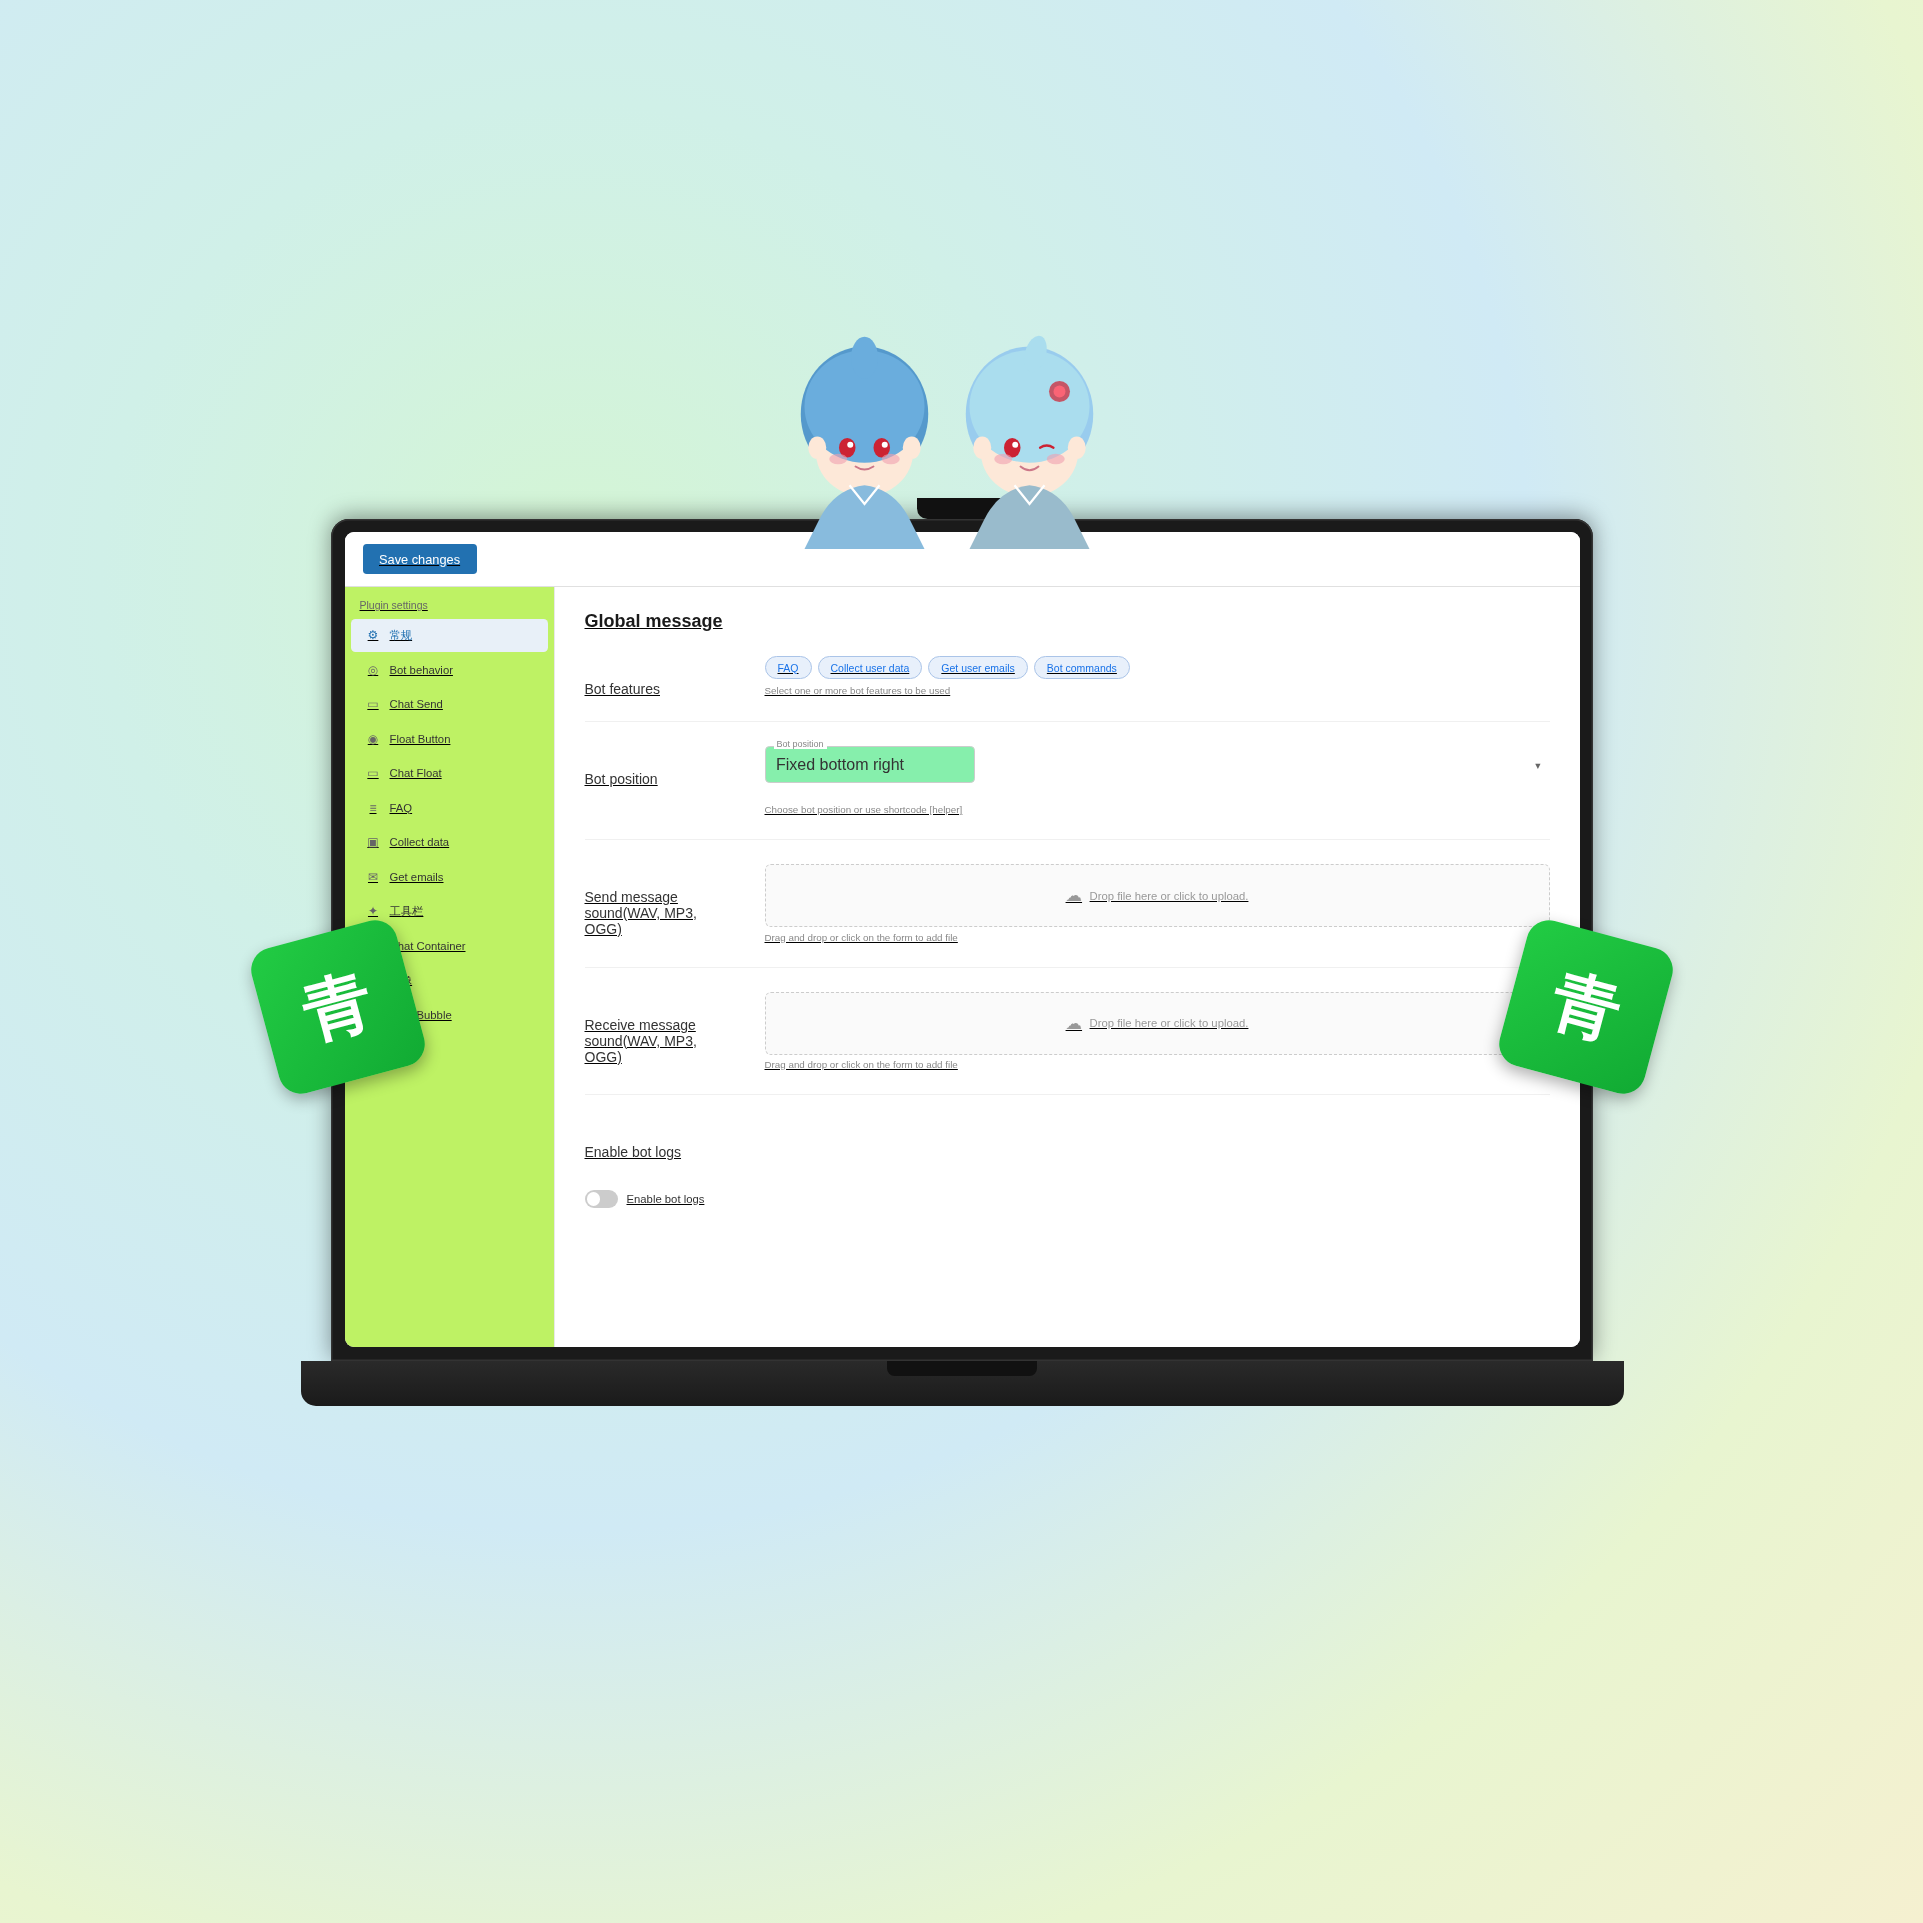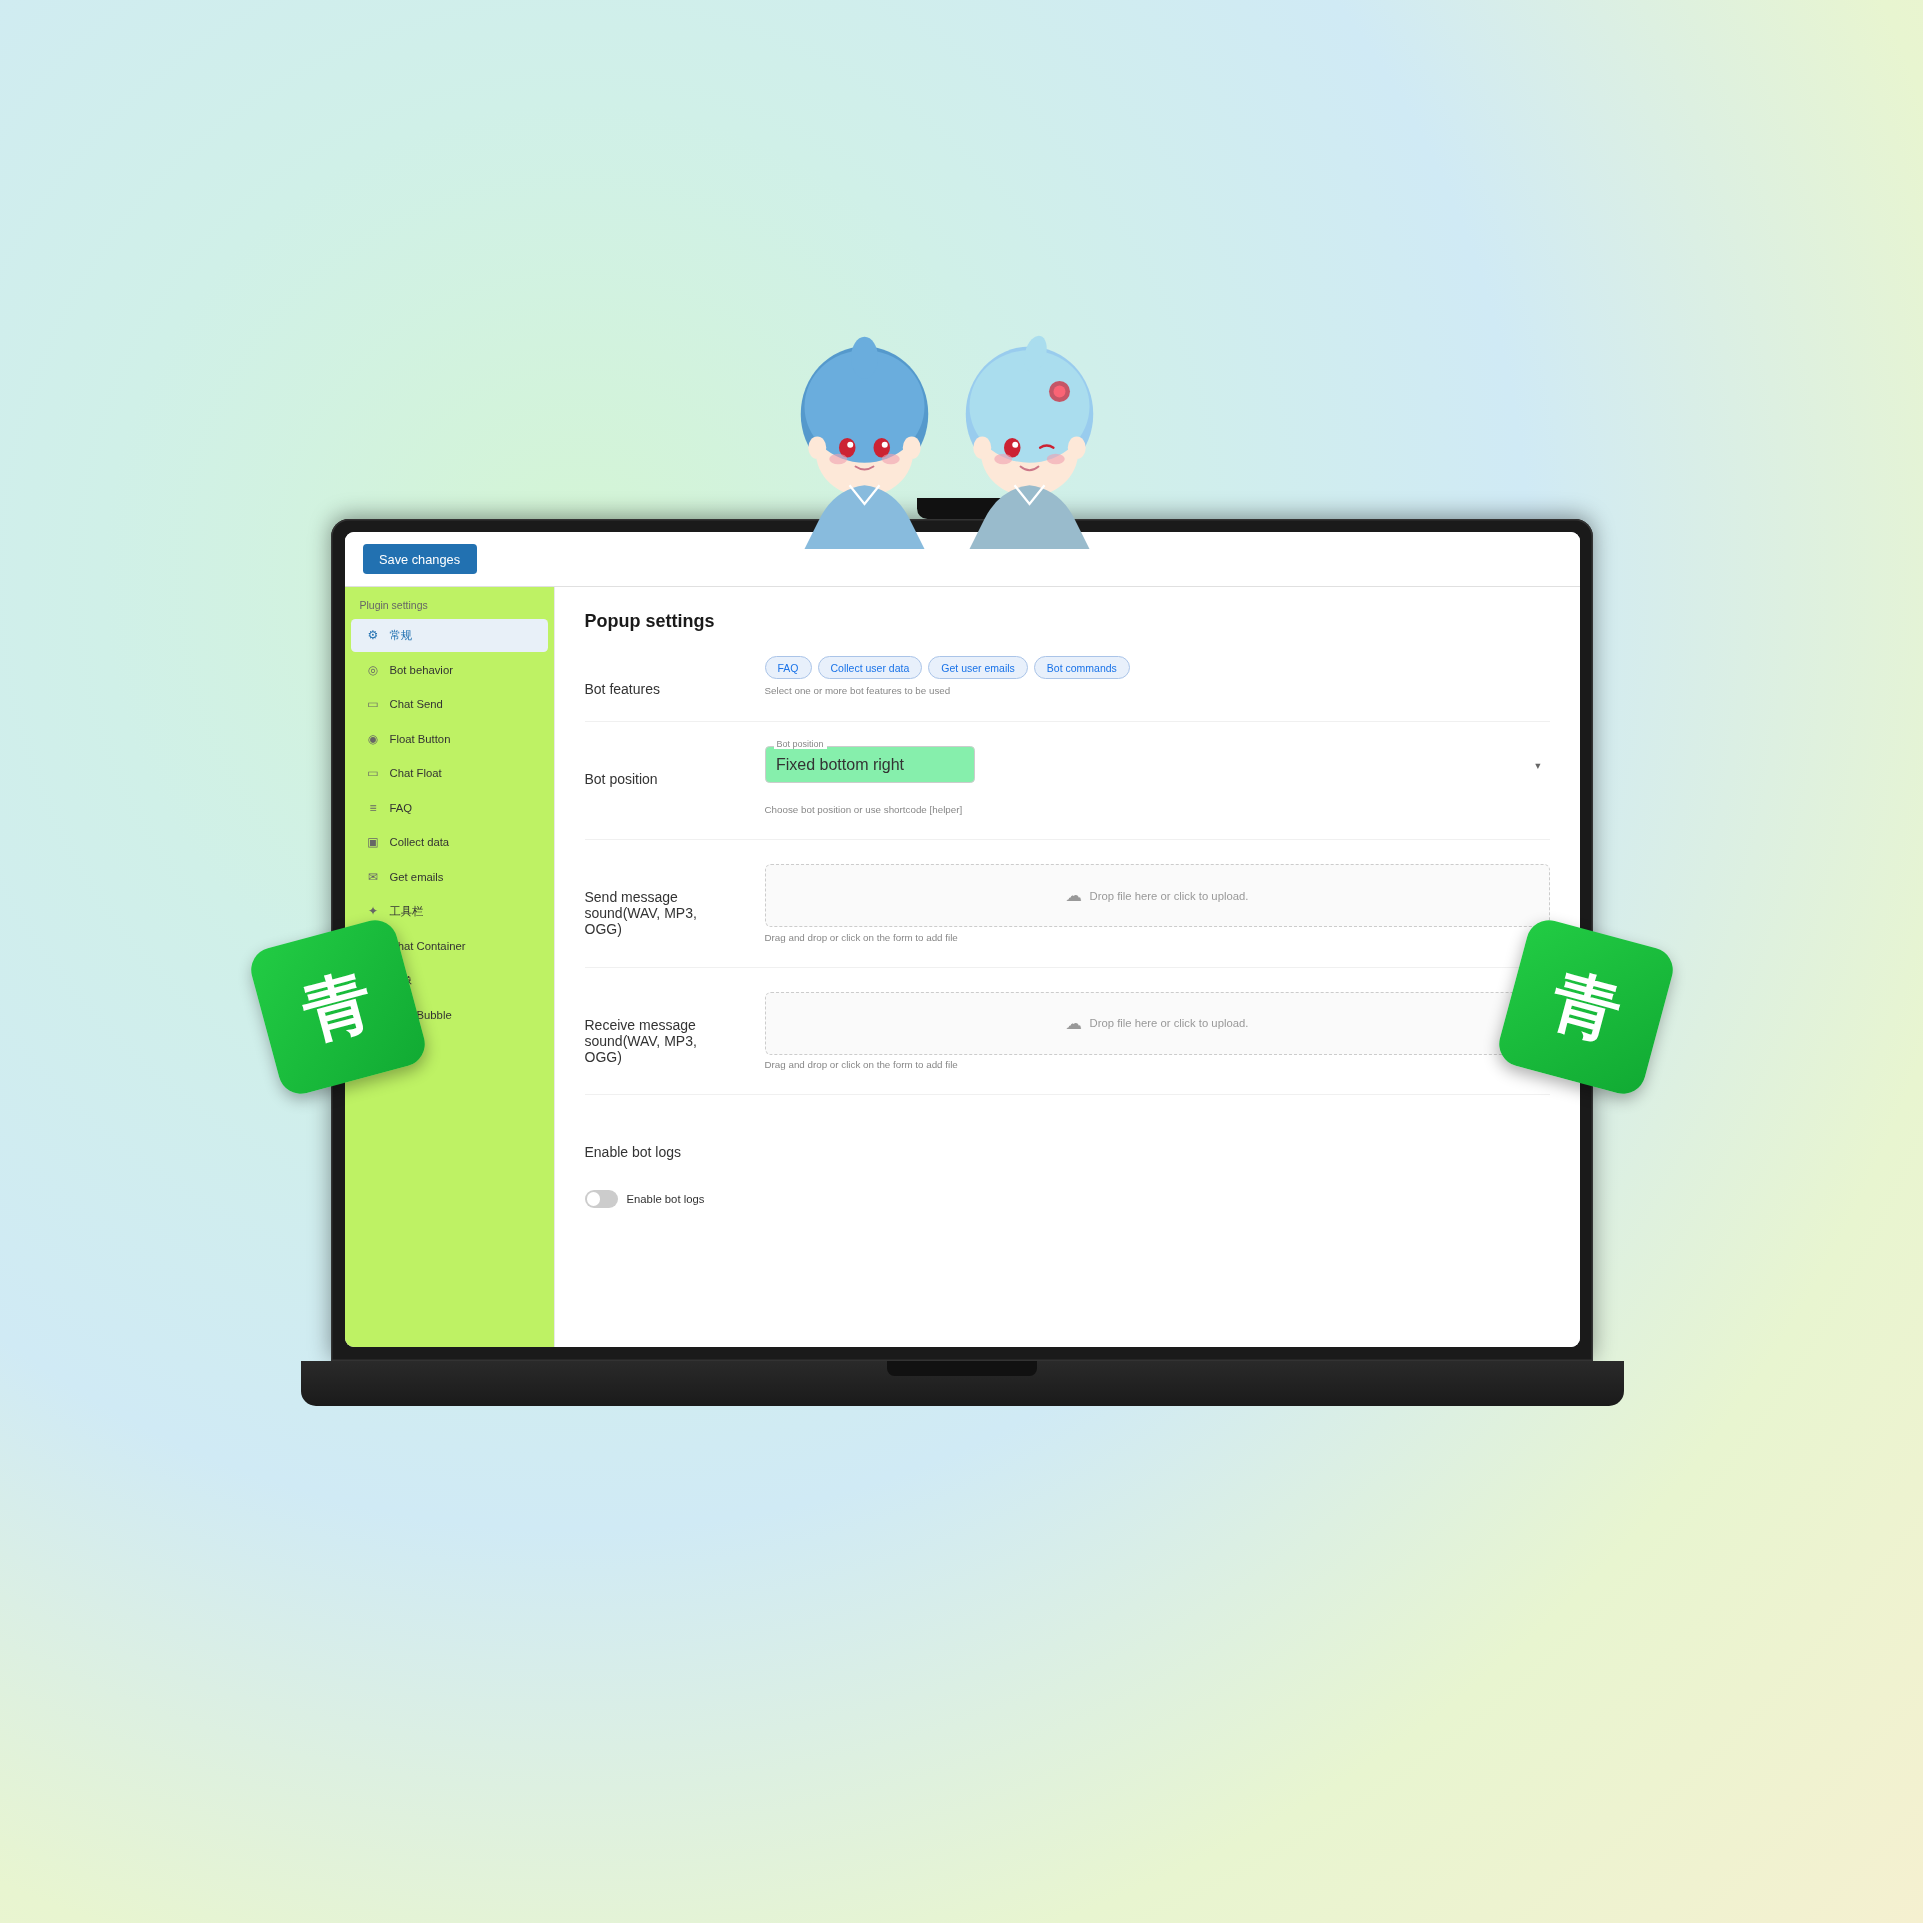--- a/index.html
+++ b/index.html
@@ -94,20 +94,21 @@
     }
 
     .screen-inner {
       width: 100%;
       height: 100%;
       background: #f0f2f5;
       border-radius: 9px;
       overflow: hidden;
       display: flex;
       flex-direction: column;
+      text-decoration: underline;
     }
 
     
     .laptop-base {
       width: 1323px;
       height: 45px;
       background: linear-gradient(180deg, #2a2a2a, #1a1a1a);
       border-radius: 0 0 15px 15px;
       display: flex;
       align-items: center;
@@ -524,21 +525,21 @@
               <span class="sidebar-icon">👤</span>
               <span>头像</span>
             </div>
             <div class="sidebar-item">
               <span class="sidebar-icon">▭</span>
               <span>Chat Bubble</span>
             </div>
           </div>
 
           <div class="content-area">
-            <h1 class="page-title">Popup settings</h1>
+            <h1 class="page-title">Global message</h1>
 
             <div class="settings-row">
               <div class="settings-label">Bot features</div>
               <div class="settings-control">
                 <div class="feature-tags">
                   <span class="feature-tag active">FAQ</span>
                   <span class="feature-tag active">Collect user data</span>
                   <span class="feature-tag active">Get user emails</span>
                   <span class="feature-tag active">Bot commands</span>
                 </div>

